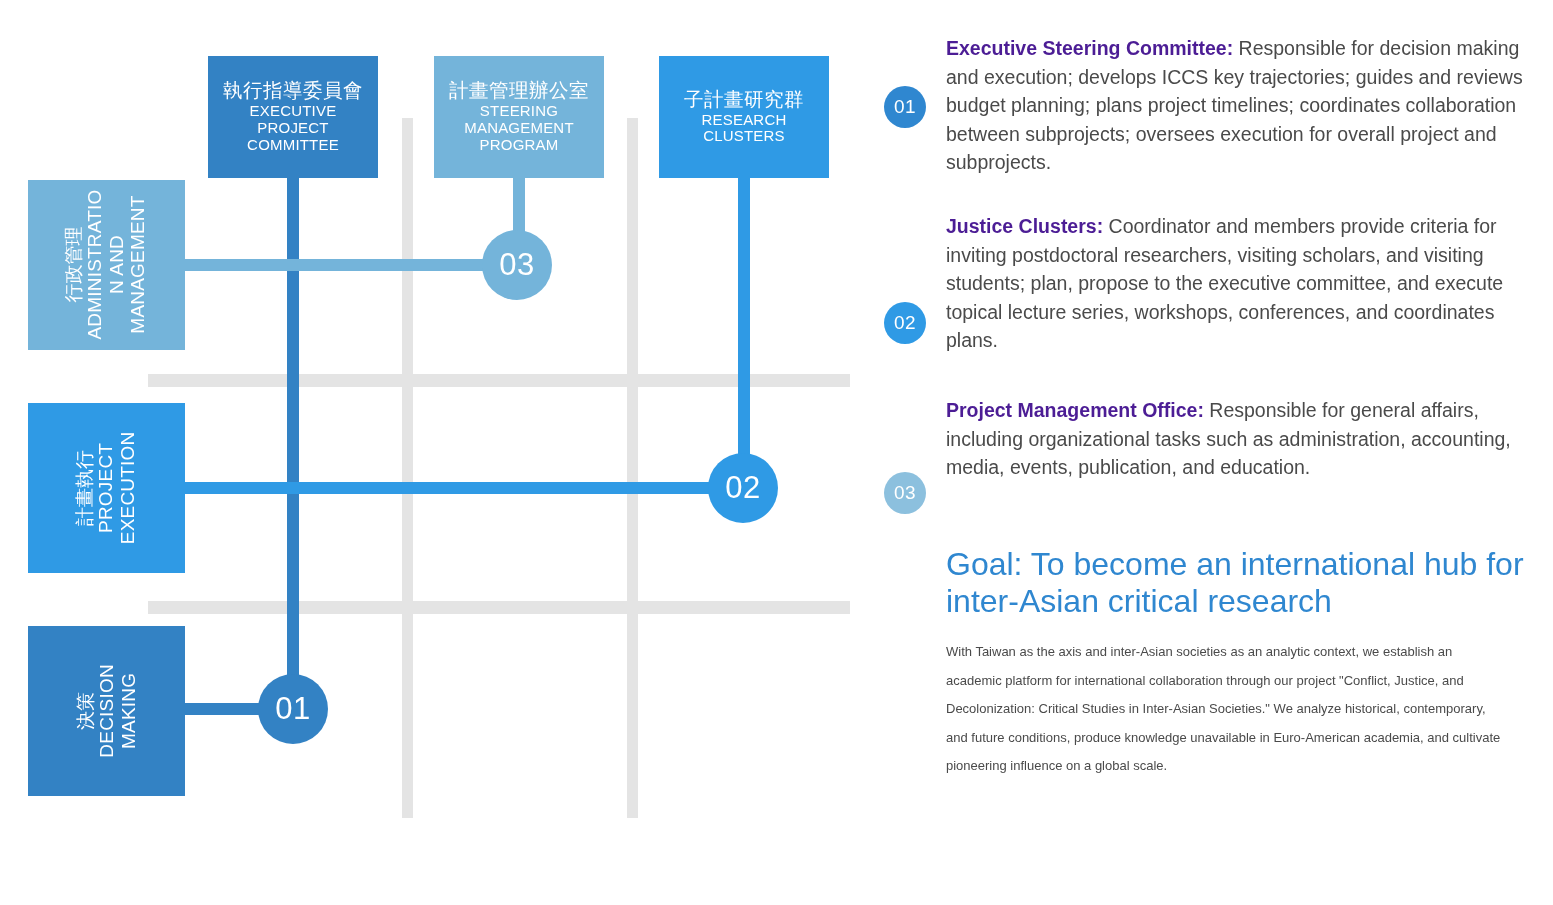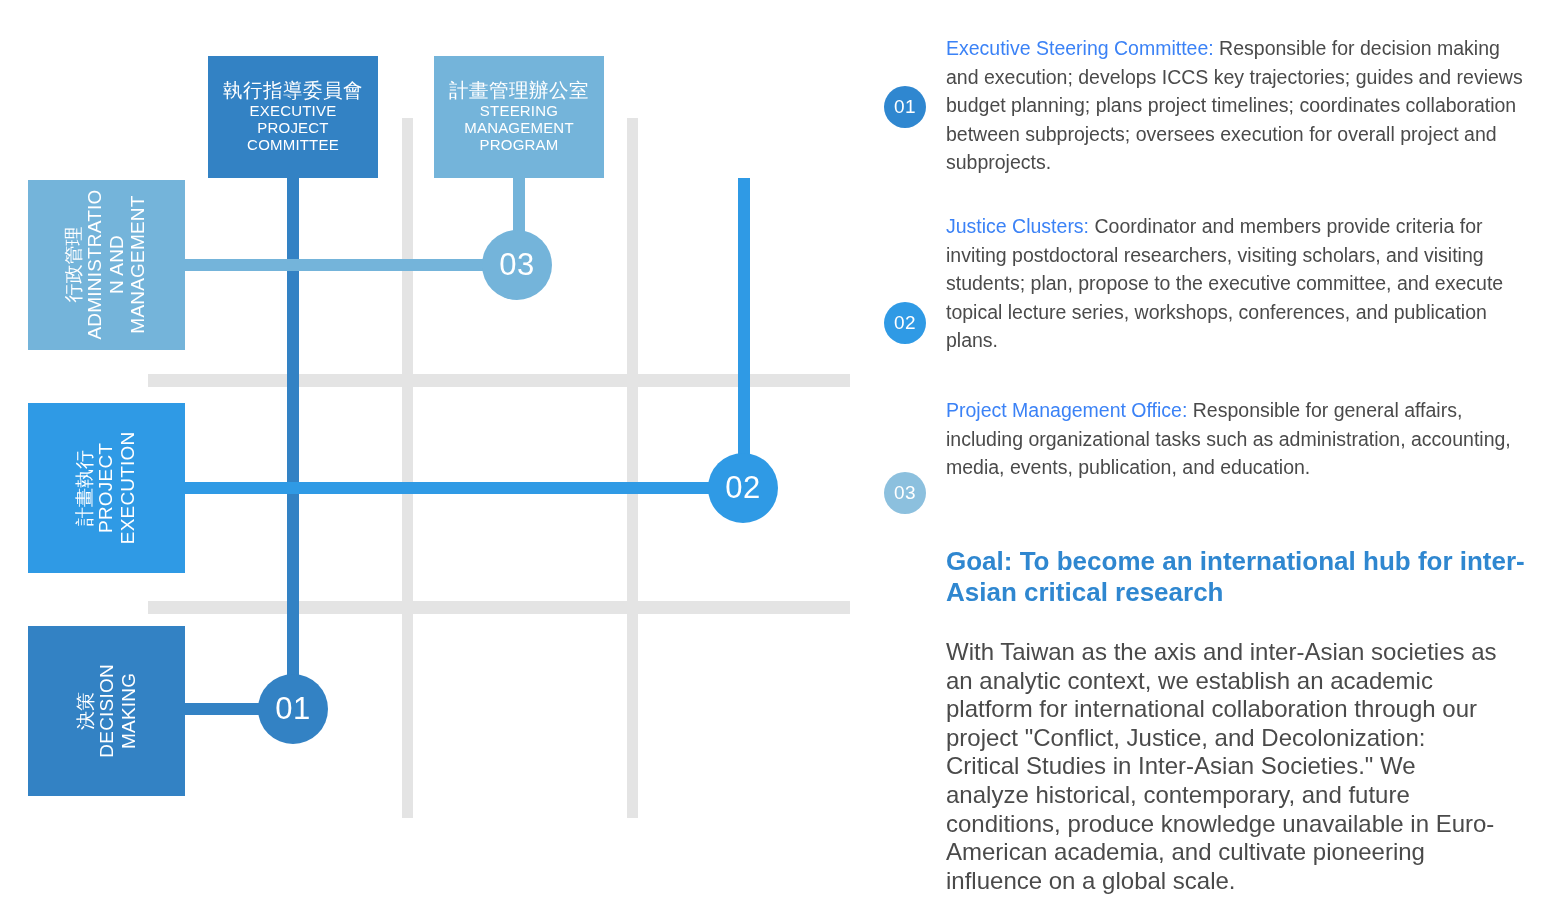--- a/index.html
+++ b/index.html
@@ -118,40 +118,40 @@
   }
   .item .body {
     position: absolute;
     left: 66px;
     width: 590px;
     font-size: 19.5px;
     line-height: 28.6px;
     color: #4a4a4a;
   }
   .item .body b {
-    color: #3b82f6;
-    font-weight: normal;
+    color: #4c1d95;
+    font-weight: bold;
   }
 
   #goal-title {
     position: absolute;
     left: 66px;
     top: 546px;
     width: 580px;
-    font-size: 26px;
-    line-height: 31px;
-    font-weight: bold;
+    font-size: 32px;
+    line-height: 37px;
+    font-weight: normal;
     color: #2f87d0;
   }
   #goal-body {
     position: absolute;
     left: 66px;
     top: 638px;
     width: 555px;
-    font-size: 24px;
+    font-size: 13px;
     line-height: 28.6px;
     color: #4a4a4a;
   }
 </style>
 </head>
 <body>
 
 <div id="diagram">
 
   <div class="grid-line-v" style="left:402px; top:118px; height:700px;"></div>
@@ -179,20 +179,25 @@
     <div class="en">COMMITTEE</div>
   </div>
 
   <div class="topbox" style="left:434px; top:56px; width:170px; height:122px; background:#74b4da;">
     <div class="zh">計畫管理辦公室</div>
     <div class="en">STEERING</div>
     <div class="en">MANAGEMENT</div>
     <div class="en">PROGRAM</div>
   </div>
 
+  <div class="topbox" style="left:659px; top:56px; width:170px; height:122px; background:#2f9ae5;">
+    <div class="zh">子計畫研究群</div>
+    <div class="en">RESEARCH</div>
+    <div class="en">CLUSTERS</div>
+  </div>
 
   <div class="sidebox" style="left:28px; top:180px; width:157px; height:170px; background:#74b4da;">
     <div class="rot">
       <span class="zh">行政管理</span>
       <span class="en">ADMINISTRATIO</span>
       <span class="en">N AND</span>
       <span class="en">MANAGEMENT</span>
     </div>
   </div>
 
@@ -224,21 +229,21 @@
   <div class="item" style="top:34px;">
     <div class="badge" style="top:52px; left:4px; background:#2f87d0;">01</div>
     <div class="body">
       <b>Executive Steering Committee:</b><span> Responsible for decision making and execution; develops ICCS key trajectories; guides and reviews budget planning; plans project timelines; coordinates collaboration between subprojects; oversees execution for overall project and subprojects.</span>
     </div>
   </div>
 
   <div class="item" style="top:212px;">
     <div class="badge" style="top:90px; left:4px; background:#2f9ae5;">02</div>
     <div class="body">
-      <b>Justice Clusters:</b><span> Coordinator and members provide criteria for inviting postdoctoral researchers, visiting scholars, and visiting students; plan, propose to the executive committee, and execute topical lecture series, workshops, conferences, and publication plans.</span>
+      <b>Justice Clusters:</b><span> Coordinator and members provide criteria for inviting postdoctoral researchers, visiting scholars, and visiting students; plan, propose to the executive committee, and execute topical lecture series, workshops, conferences, and coordinates plans.</span>
     </div>
   </div>
 
   <div class="item" style="top:396px;">
     <div class="badge" style="top:76px; left:4px; background:#8cc0de;">03</div>
     <div class="body">
       <b>Project Management Office:</b><span> Responsible for general affairs, including organizational tasks such as administration, accounting, media, events, publication, and education.</span>
     </div>
   </div>
 

